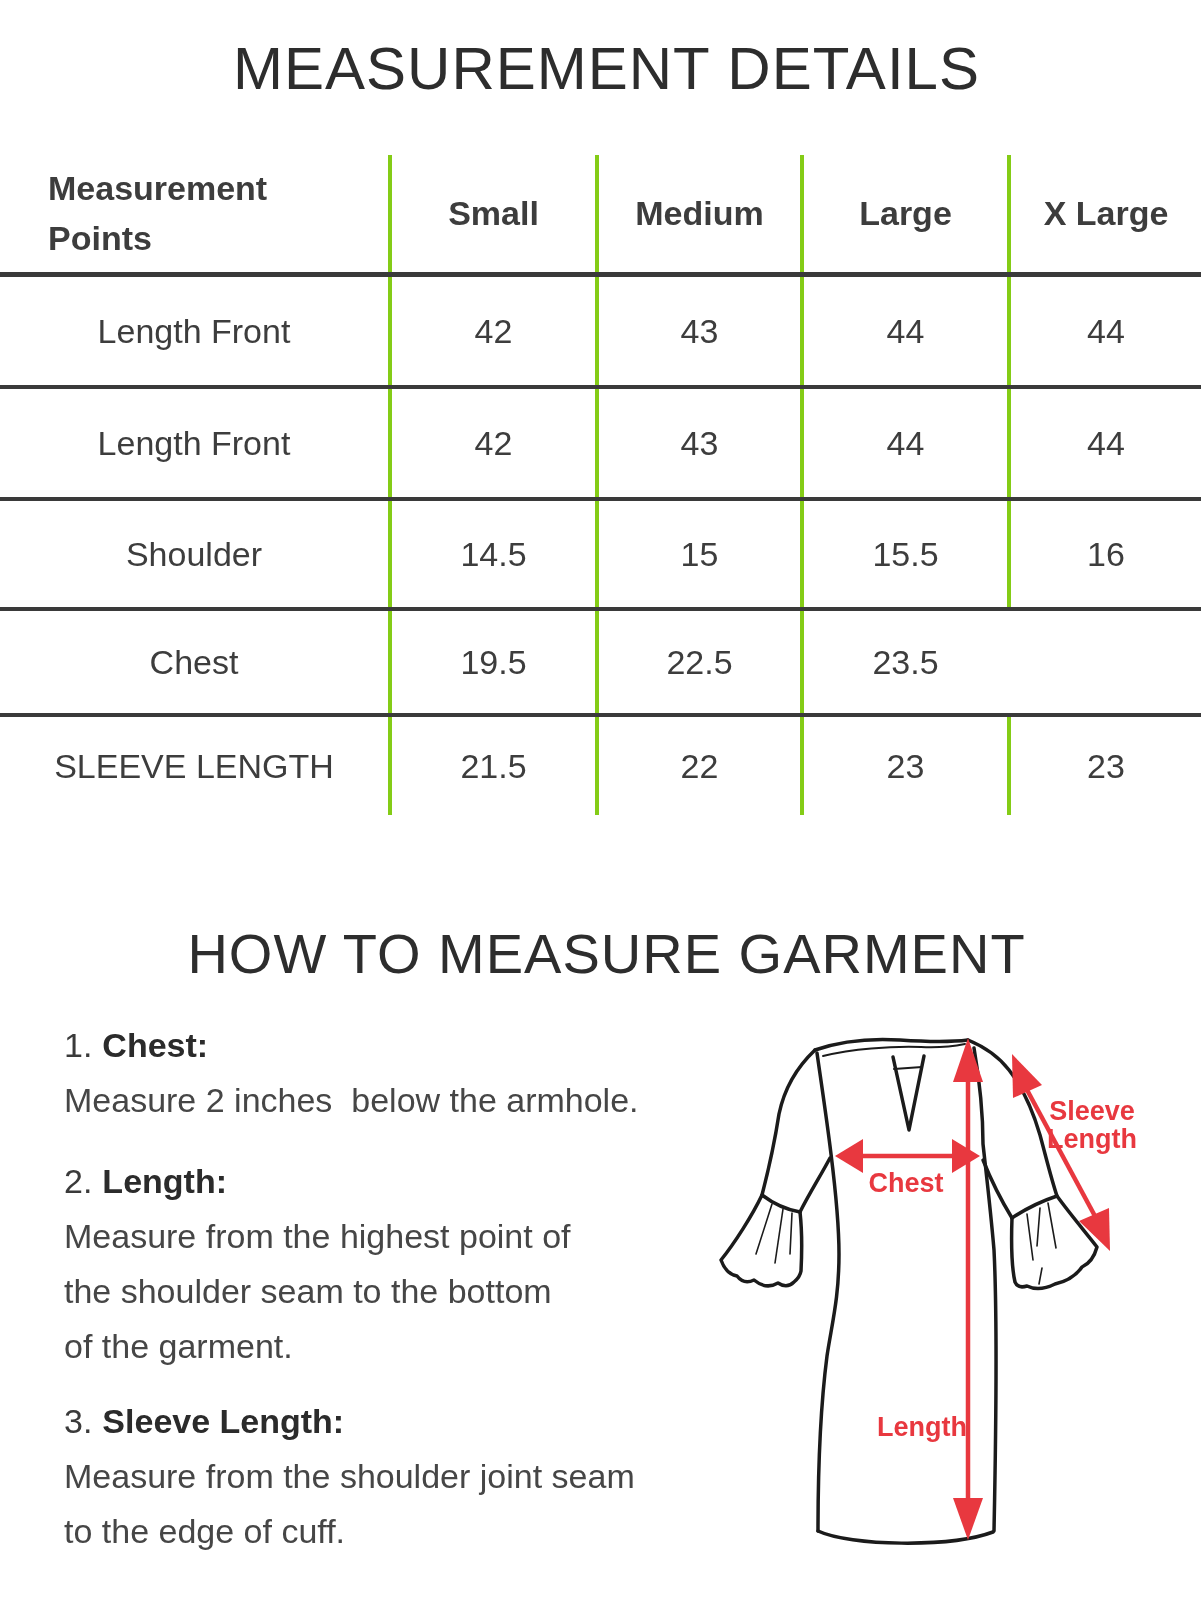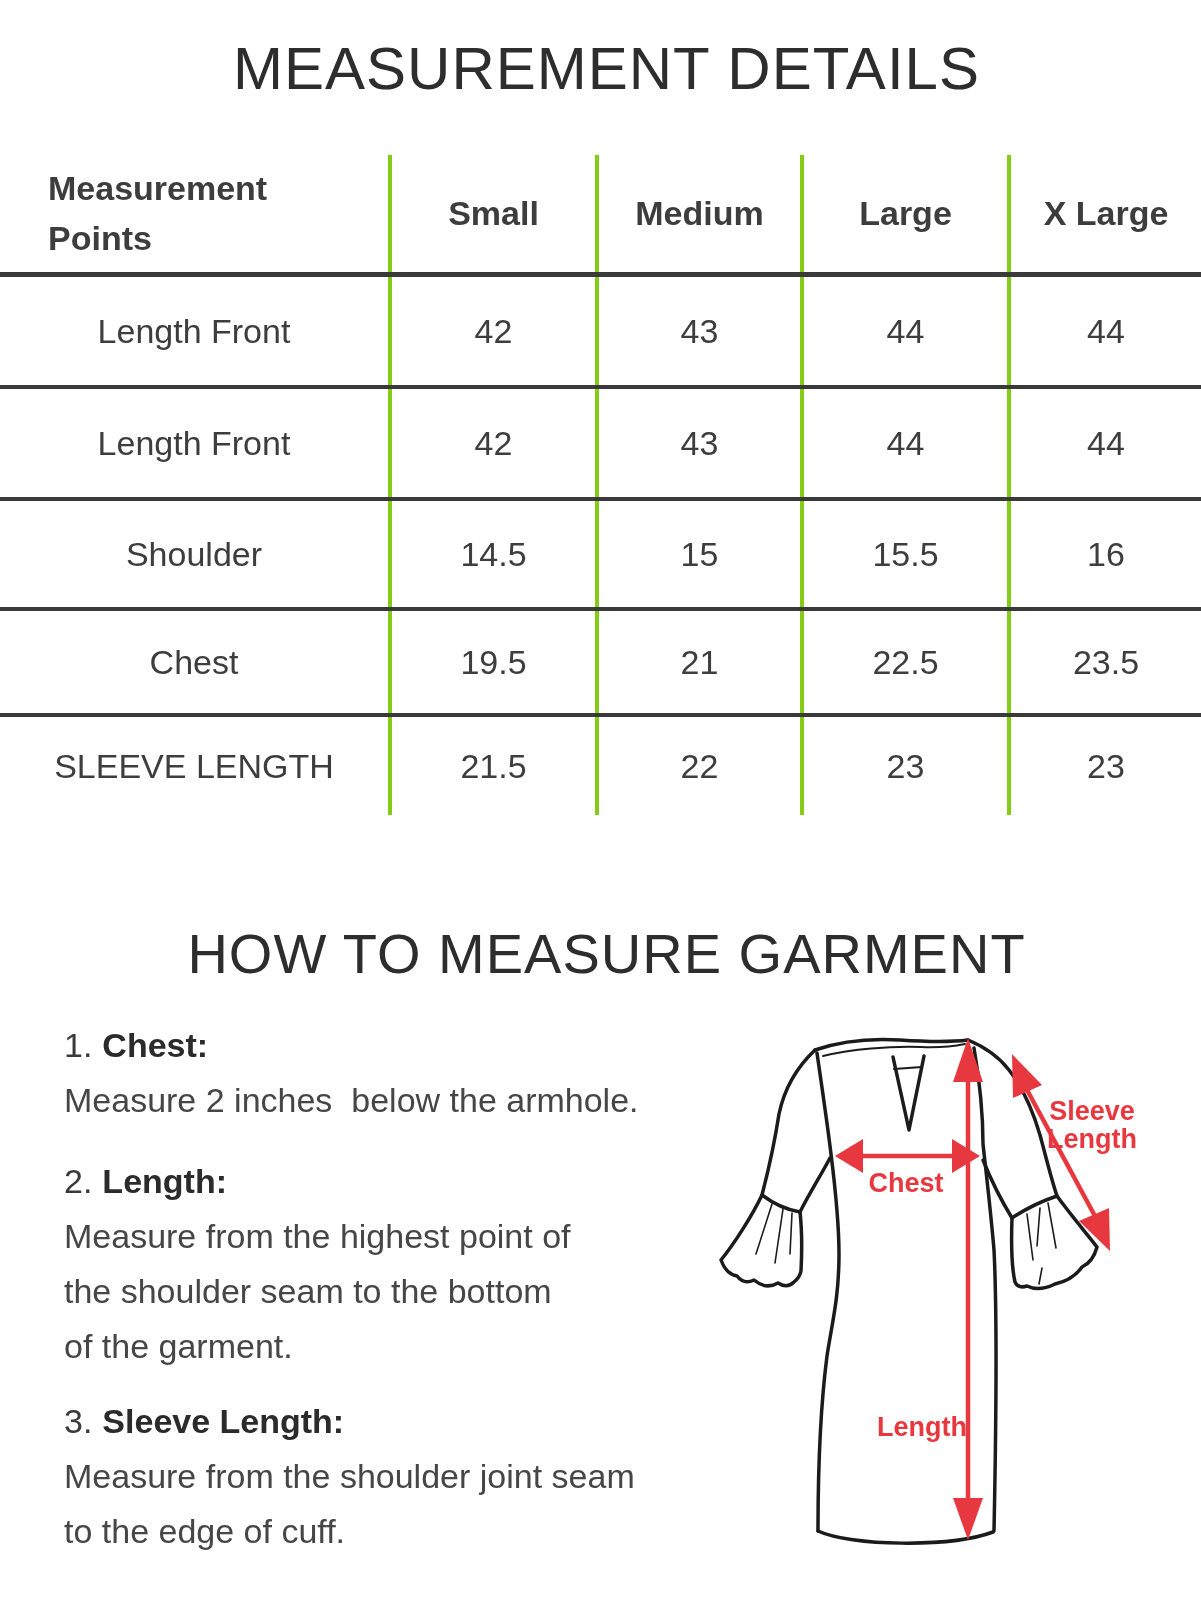--- a/index.html
+++ b/index.html
@@ -85,21 +85,20 @@
       <div class="td">Shoulder</div>
       <div class="td">14.5</div>
       <div class="td">15</div>
       <div class="td">15.5</div>
       <div class="td">16</div>
     </div>
 
     <div class="tr row-4">
       <div class="td">Chest</div>
       <div class="td">19.5</div>
-      <div class="td">21</div>
       <div class="td">22.5</div>
       <div class="td">23.5</div>
     </div>
 
     <div class="tr row-5">
       <div class="td">SLEEVE LENGTH</div>
       <div class="td">21.5</div>
       <div class="td">22</div>
       <div class="td">23</div>
       <div class="td">23</div>

